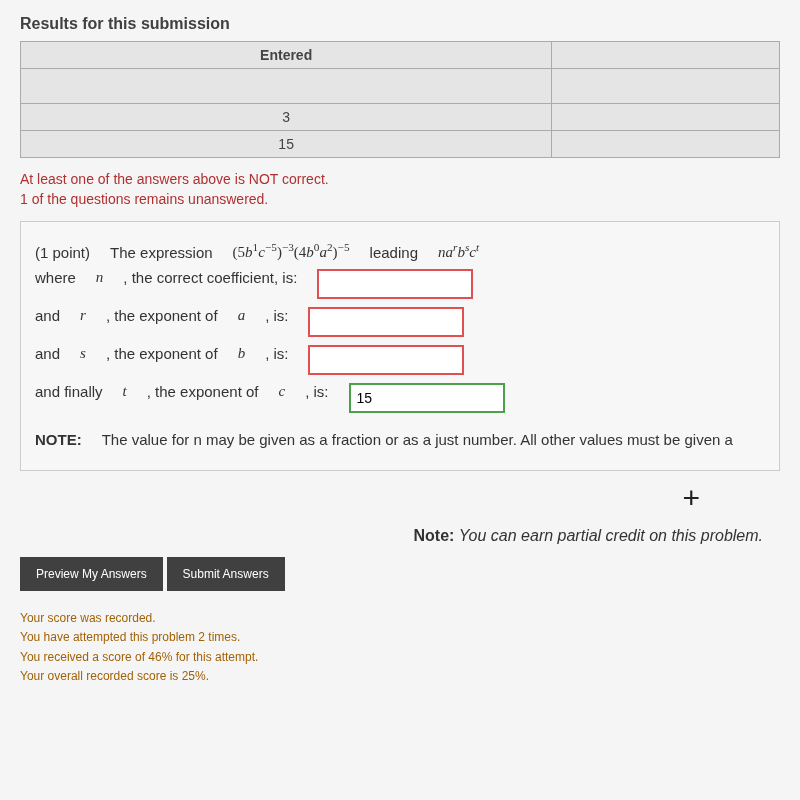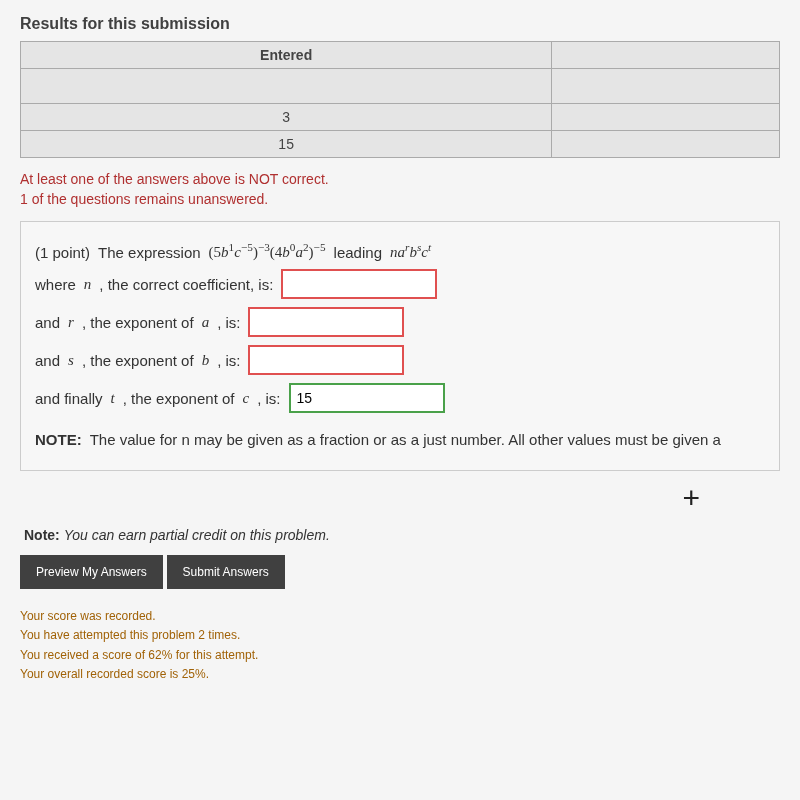--- a/index.html
+++ b/index.html
@@ -46,23 +46,23 @@
     border: 1px solid #ccc;
     padding: 14px;
     margin: 10px 0;
     background: #f7f7f7;
   }
   .problem-line {
     margin: 8px 0;
     font-size: 15px;
     color: #333;
     display: flex;
-    align-items: center;
+    align-items: flex-start;
     flex-wrap: wrap;
-    gap: 8px;
+    gap: 20px;
   }
   .answer-input {
     display: inline-block;
     width: 140px;
     height: 22px;
     border: 2px solid #e05050;
     background: #fff;
     padding: 2px 6px;
     font-size: 14px;
     vertical-align: middle;
@@ -88,22 +88,23 @@
   .plus-icon {
     font-size: 30px;
     font-weight: 300;
     text-align: right;
     padding-right: 80px;
     margin-top: 4px;
     color: #222;
     font-family: Arial, sans-serif;
   }
   .partial-note {
-    margin: 12px 4px;
-    font-size: 14px;
+    margin: 12px 17px;
+    font-size: 16px;
+    text-align: right;
   }
   .partial-note .lbl {
     font-weight: bold;
   }
   .partial-note .txt {
     font-style: italic;
   }
   .button-row {
     margin: 12px 0 18px 0;
   }
@@ -218,17 +219,17 @@
   </div>
 
   <div class="button-row">
     <button class="btn">Preview My Answers</button>
     <button class="btn">Submit Answers</button>
   </div>
 
   <div class="status-lines">
     <div>Your score was recorded.</div>
     <div>You have attempted this problem 2 times.</div>
-    <div>You received a score of 62% for this attempt.</div>
+    <div>You received a score of 46% for this attempt.</div>
     <div>Your overall recorded score is 25%.</div>
   </div>
 
 </div>
 
 </body></html>

